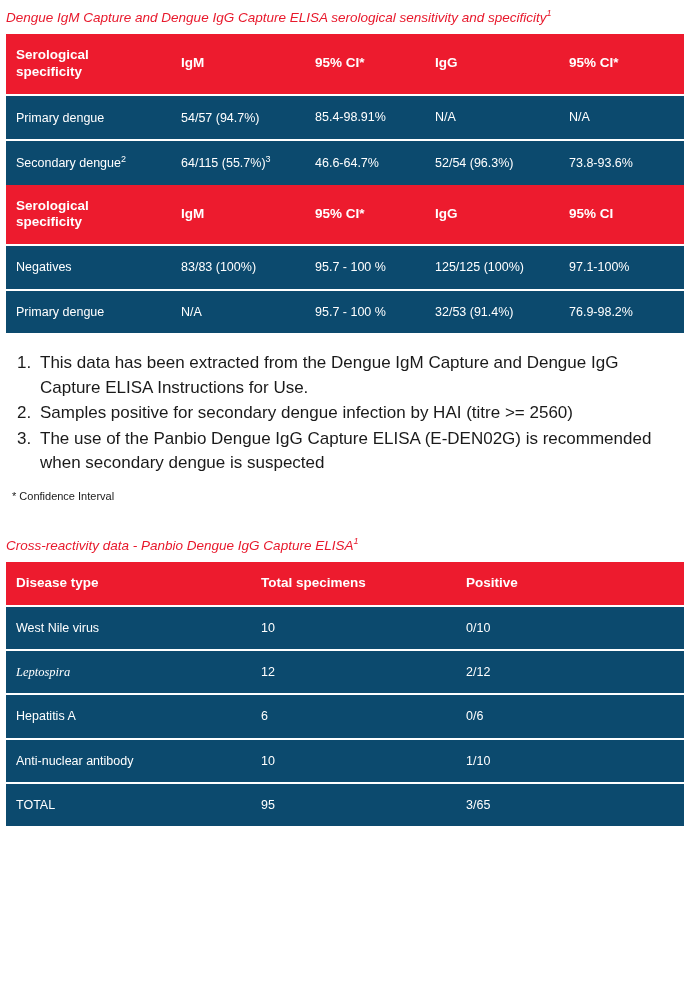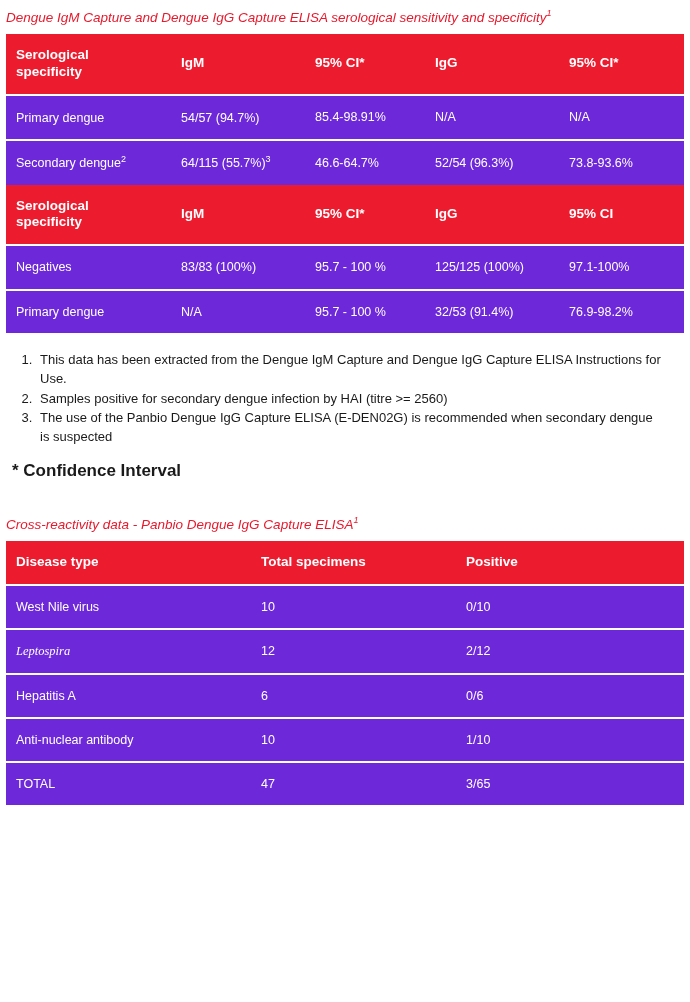--- a/index.html
+++ b/index.html
@@ -49,21 +49,21 @@
     padding: 13px 10px;
     line-height: 1.25;
     border-bottom: 2px solid #ffffff;
   }
   .hrow th sup, .drow td sup {
     font-size: 9px;
     vertical-align: super;
   }
   
   .drow td {
-    background: #6d28d9;
+    background: #0c4a6e;
     color: #ffffff;
     font-size: 12.5px;
     padding: 13px 10px;
     line-height: 1.3;
     border-bottom: 2px solid #ffffff;
   }
   .drow.last td {
     border-bottom: none;
     margin-left: 16px;
   }
@@ -82,33 +82,32 @@
   .t2 col.c2 { width: 205px; }
   .t2 col.c3 { width: 228px; }
 
   .notes {
     margin: 18px 6px 0 6px;
     padding: 0;
   }
   ol.notes-list {
     margin: 0 0 0 4px;
     padding-left: 26px;
-    font-size: 13px;
+    font-size: 17px;
     line-height: 1.45;
     color: #1a1a1a;
   }
   ol.notes-list li {
     margin-bottom: 1px;
     padding-left: 4px;
   }
   .footnote {
     margin: 14px 6px 0 12px;
-    font-size: 17px;
+    font-size: 11px;
     color: #1a1a1a;
-    font-weight: bold;
   }
   .spacer-lg { height: 26px; }
   .spacer-sm { height: 10px; }
 </style>
 </head>
 <body>
 
 <div class="page">
 
   <div class="caption">
@@ -231,20 +230,20 @@
         <td>6</td>
         <td>0/6</td>
       </tr>
       <tr class="drow">
         <td>Anti-nuclear antibody</td>
         <td>10</td>
         <td>1/10</td>
       </tr>
       <tr class="drow last">
         <td>TOTAL</td>
-        <td>47</td>
+        <td>95</td>
         <td>3/65</td>
       </tr>
     </tbody>
   </table>
 
   <div class="spacer-sm"></div>
 </div>
 
 </body></html>

